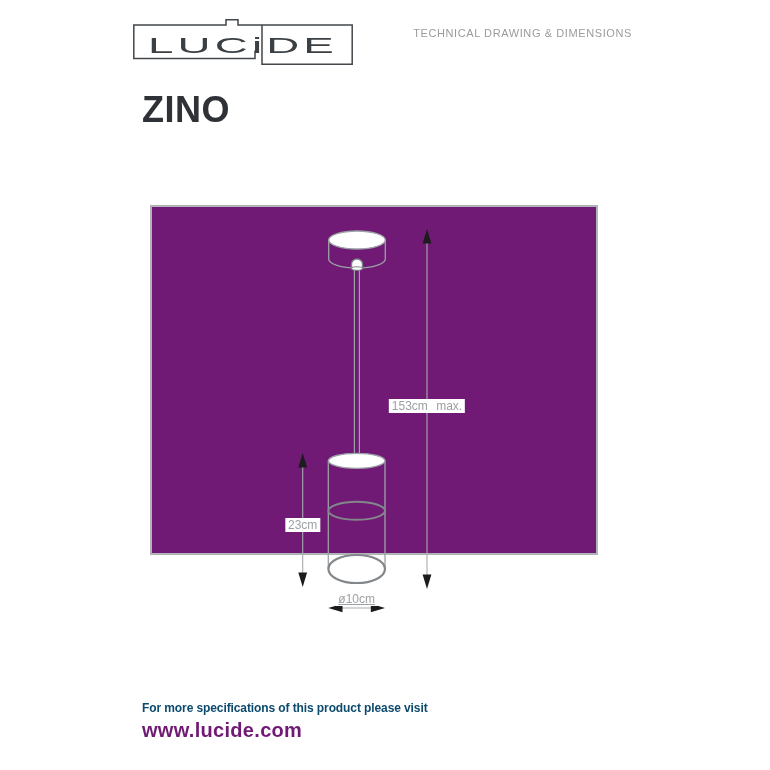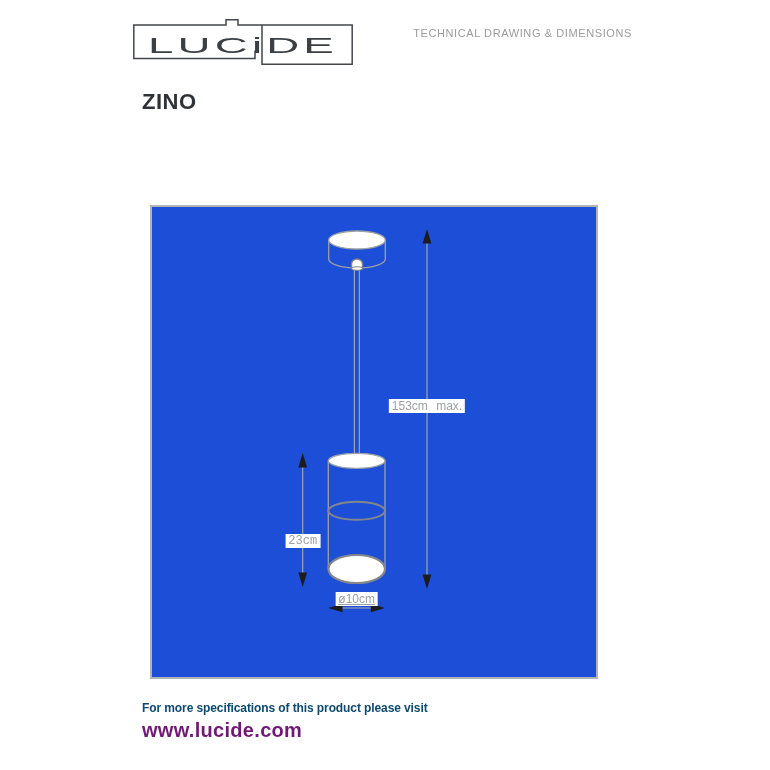--- a/index.html
+++ b/index.html
@@ -11,29 +11,29 @@
   .logo { position:absolute; left:133px; top:19px; width:204px; height:46px; }
   .logo svg { display:block; width:220px; height:46px; }
   .logo-outline { fill:none; stroke:#43474b; stroke-width:1.5; }
   .logo-letters { fill:#3b4044; font-family:"Liberation Sans", sans-serif; font-size:22px; letter-spacing:2px; }
   .page-label {
     position:absolute; right:138px; top:27px; font-size:11px; letter-spacing:0.6px;
     color:#9b9b9b; white-space:nowrap;
   }
   
   .product-name {
-    position:absolute; left:142px; top:89px; font-size:22px; font-weight:bold;
+    position:absolute; left:142px; top:89px; font-size:36px; font-weight:bold;
     color:#2e3236; letter-spacing:0.5px;
   }
   .product-meta { position:absolute; left:142px; top:135px; color:#36393d; font-size:12px; font-weight:bold; letter-spacing:0.2px; }
   .product-meta div { line-height:19.5px; }
   
   .drawing-frame {
-    position:absolute; left:150px; top:205px; width:448px; height:474px;
-    border:2px solid #b1b4b6; box-sizing:border-box; background:#1d4ed8;
+    position:absolute; left:150px; top:205px; width:448px; height:350px;
+    border:2px solid #b1b4b6; box-sizing:border-box; background:#701a75;
   }
   .drawing-frame svg { position:absolute; left:0; top:0; width:444px; height:447px; display:block; }
   .dim-label {
     position:absolute; transform:translate(-50%,-50%); background:#ffffff;
     padding:0 3px; color:#9da1a4; font-size:12px; white-space:nowrap;
   }
   .dim-label.height { word-spacing:5px; }
   
   .footer-note {
     position:absolute; left:142px; top:701px; font-size:12px; font-weight:bold;
@@ -96,20 +96,20 @@
         <polygon points="152.7,382 148.3,367.5 157.1,367.5" fill="#1c1c1c"></polygon>
       </g>
 
       <g>
         <line x1="190" y1="403" x2="224" y2="403" stroke="#a7abae" stroke-width="1.1"></line>
         <polygon points="178.3,403 192.5,398.8 192.5,407.2" fill="#1c1c1c"></polygon>
         <polygon points="235,403 220.8,398.8 220.8,407.2" fill="#1c1c1c"></polygon>
       </g>
     </svg>
     <span class="dim-label height" style="left:275px; top:199px;">153cm max.</span>
-    <span class="dim-label" style="left:150.7px; top:334px;font-family:Liberation Mono, monospace;">23cm</span>
+    <span class="dim-label" style="left:150.7px; top:318px;">23cm</span>
     <span class="dim-label" style="left:204.7px; top:392px;text-decoration:underline;">ø10cm</span>
   </div>
 
   <div class="footer-note">For more specifications of this product please visit</div>
   <div class="website">www.lucide.com</div>
 
 </div>
 
 </body></html>

